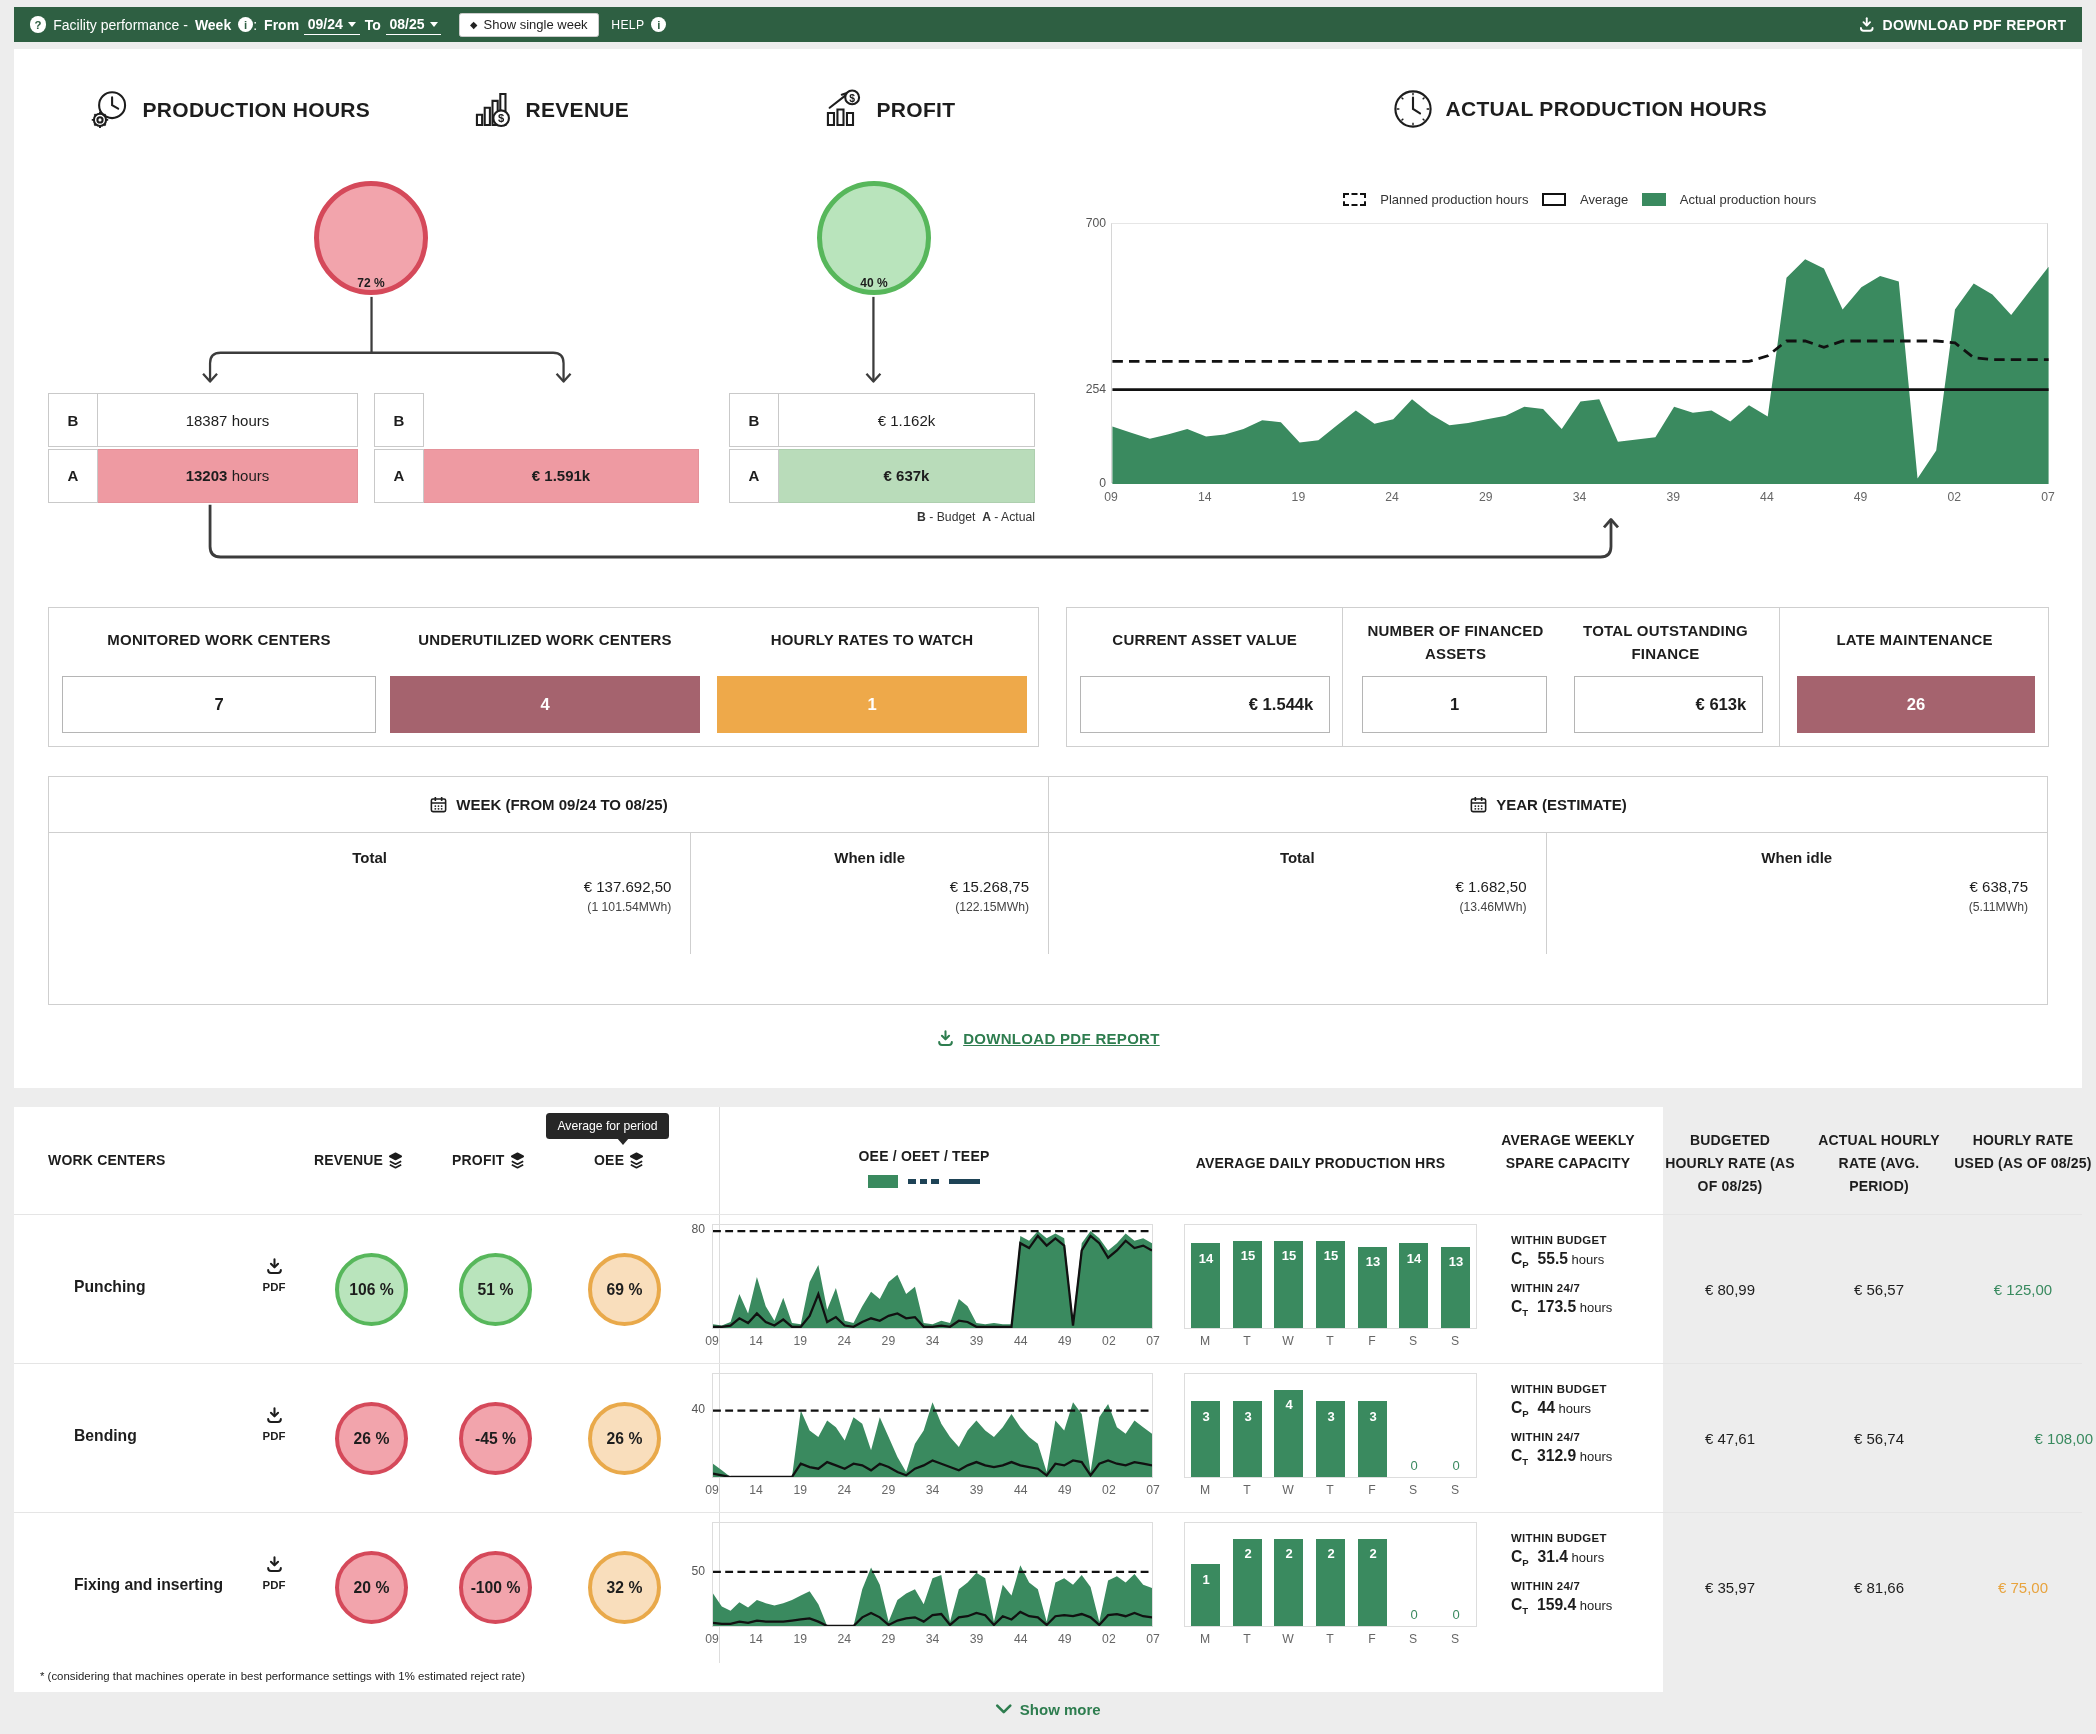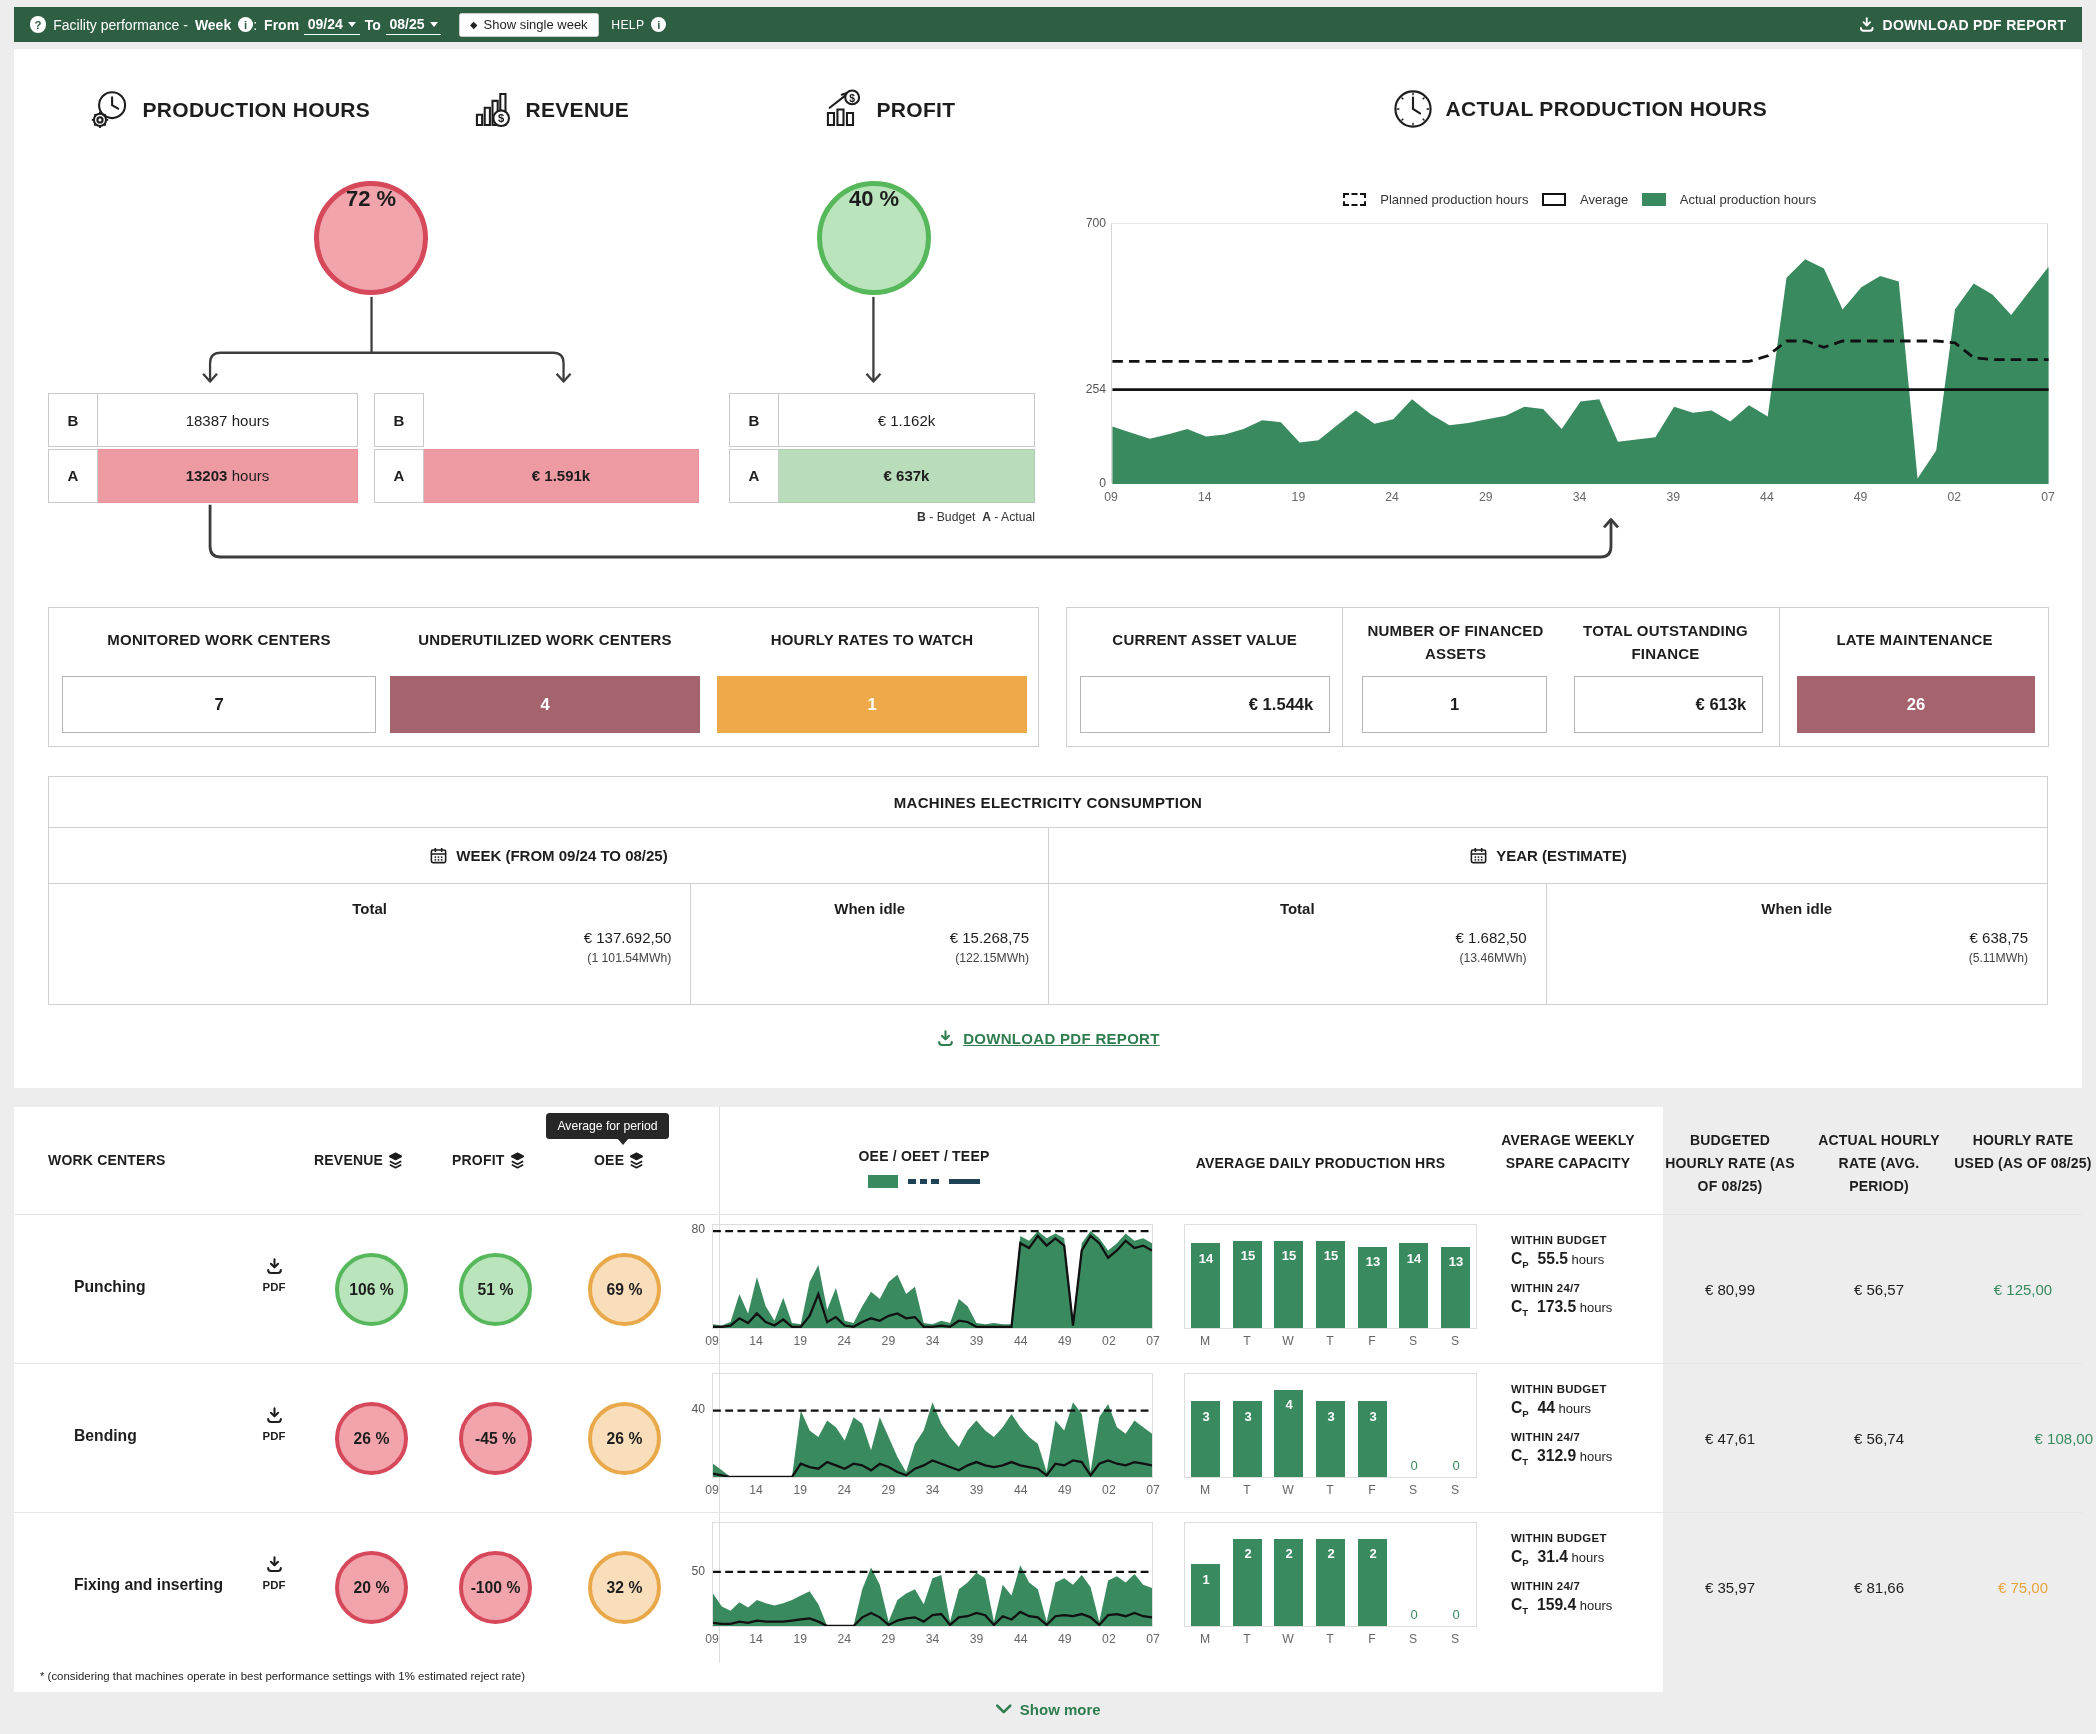--- a/index.html
+++ b/index.html
@@ -16,21 +16,21 @@
   #single-week-btn .dia { font-size:9.6px; }
   #topbar-download { margin-left:auto; display:flex; align-items:center; gap:7px; font-weight:bold; font-size:14px; letter-spacing:0.3px; cursor:pointer; }
 
   
   #panel1 { position:absolute; left:14px; top:49px; width:2068px; height:1039px; background:#fff; }
   #panel2 { position:absolute; left:14px; top:1107px; width:1649px; height:585px; background:#fff; }
 
   .kpi-head { position:absolute; display:flex; align-items:center; gap:10.5px; }
   .kpi-title { font-size:21px; font-weight:bold; letter-spacing:0.3px; }
 
-  .big-circle { position:absolute; width:114px; height:114px; border-radius:50%; display:flex; align-items:flex-start; justify-content:center; font-size:22px; font-weight:bold; }
+  .big-circle { position:absolute; width:114px; height:114px; border-radius:50%; display:flex; align-items:flex-end; justify-content:center; font-size:12px; font-weight:bold; }
   .bc-bad  { background:#f2a4ac; border:5.2px solid #d5495a; }
   .bc-good { background:#b9e4bc; border:5.2px solid #57b75b; }
 
   .ba-table { position:absolute; font-size:15px; }
   .ba-row { display:flex; height:54px; margin-bottom:1.7px; }
   .ba-label { width:50px; border:0.9px solid #c9c9c9; background:#fff; display:flex; align-items:center; justify-content:center; font-weight:bold; }
   .ba-value { flex:1; border:0.9px solid #c9c9c9; border-left:none; display:flex; align-items:center; justify-content:center; gap:4.4px; }
   .ba-bad   { background:#ee9aa2; border-color:#e4929a; }
   .ba-good  { background:#b9dcba; border-color:#aecfaf; }
   .bold { font-weight:bold; }
@@ -288,21 +288,20 @@
     <div class="stat-title abs" style="left:288px; top:11.4px; width:201px; line-height:23px;">NUMBER OF FINANCED ASSETS</div>
     <div class="stat-title abs" style="left:498px; top:11.4px; width:201px; line-height:23px;">TOTAL OUTSTANDING FINANCE</div>
     <div class="stat-title abs" style="left:721px; top:23px; width:253px;">LATE MAINTENANCE</div>
     <div class="stat-box stat-right" style="left:13px; top:68px; width:250px;">€ 1.544k</div>
     <div class="stat-box" style="left:295px; top:68px; width:185px;">1</div>
     <div class="stat-box stat-right" style="left:507px; top:68px; width:189px;">€ 613k</div>
     <div class="stat-box stat-maroon" style="left:730px; top:68px; width:238px;">26</div>
   </div>
 
   <div id="elec" style="left:34px; top:727px; width:2000px; height:229px;">
-    <div id="elec-title">MACHINES ELECTRICITY CONSUMPTION</div>
     <div id="elec-heads">
       <div class="elec-head" style="width:1000px;">
         <svg class="ico" width="19" height="19" viewBox="0 0 24 24" fill="none" stroke="#1d1d1d" stroke-width="2">
             <rect x="3" y="5" width="18" height="16" rx="2"></rect>
             <path d="M8 2.5v5M16 2.5v5M3 10h18"></path>
             <g fill="#1d1d1d" stroke="none">
               <circle cx="8" cy="14" r="1.2"></circle>
               <circle cx="12" cy="14" r="1.2"></circle>
               <circle cx="16" cy="14" r="1.2"></circle>
               <circle cx="8" cy="17.5" r="1.2"></circle>

